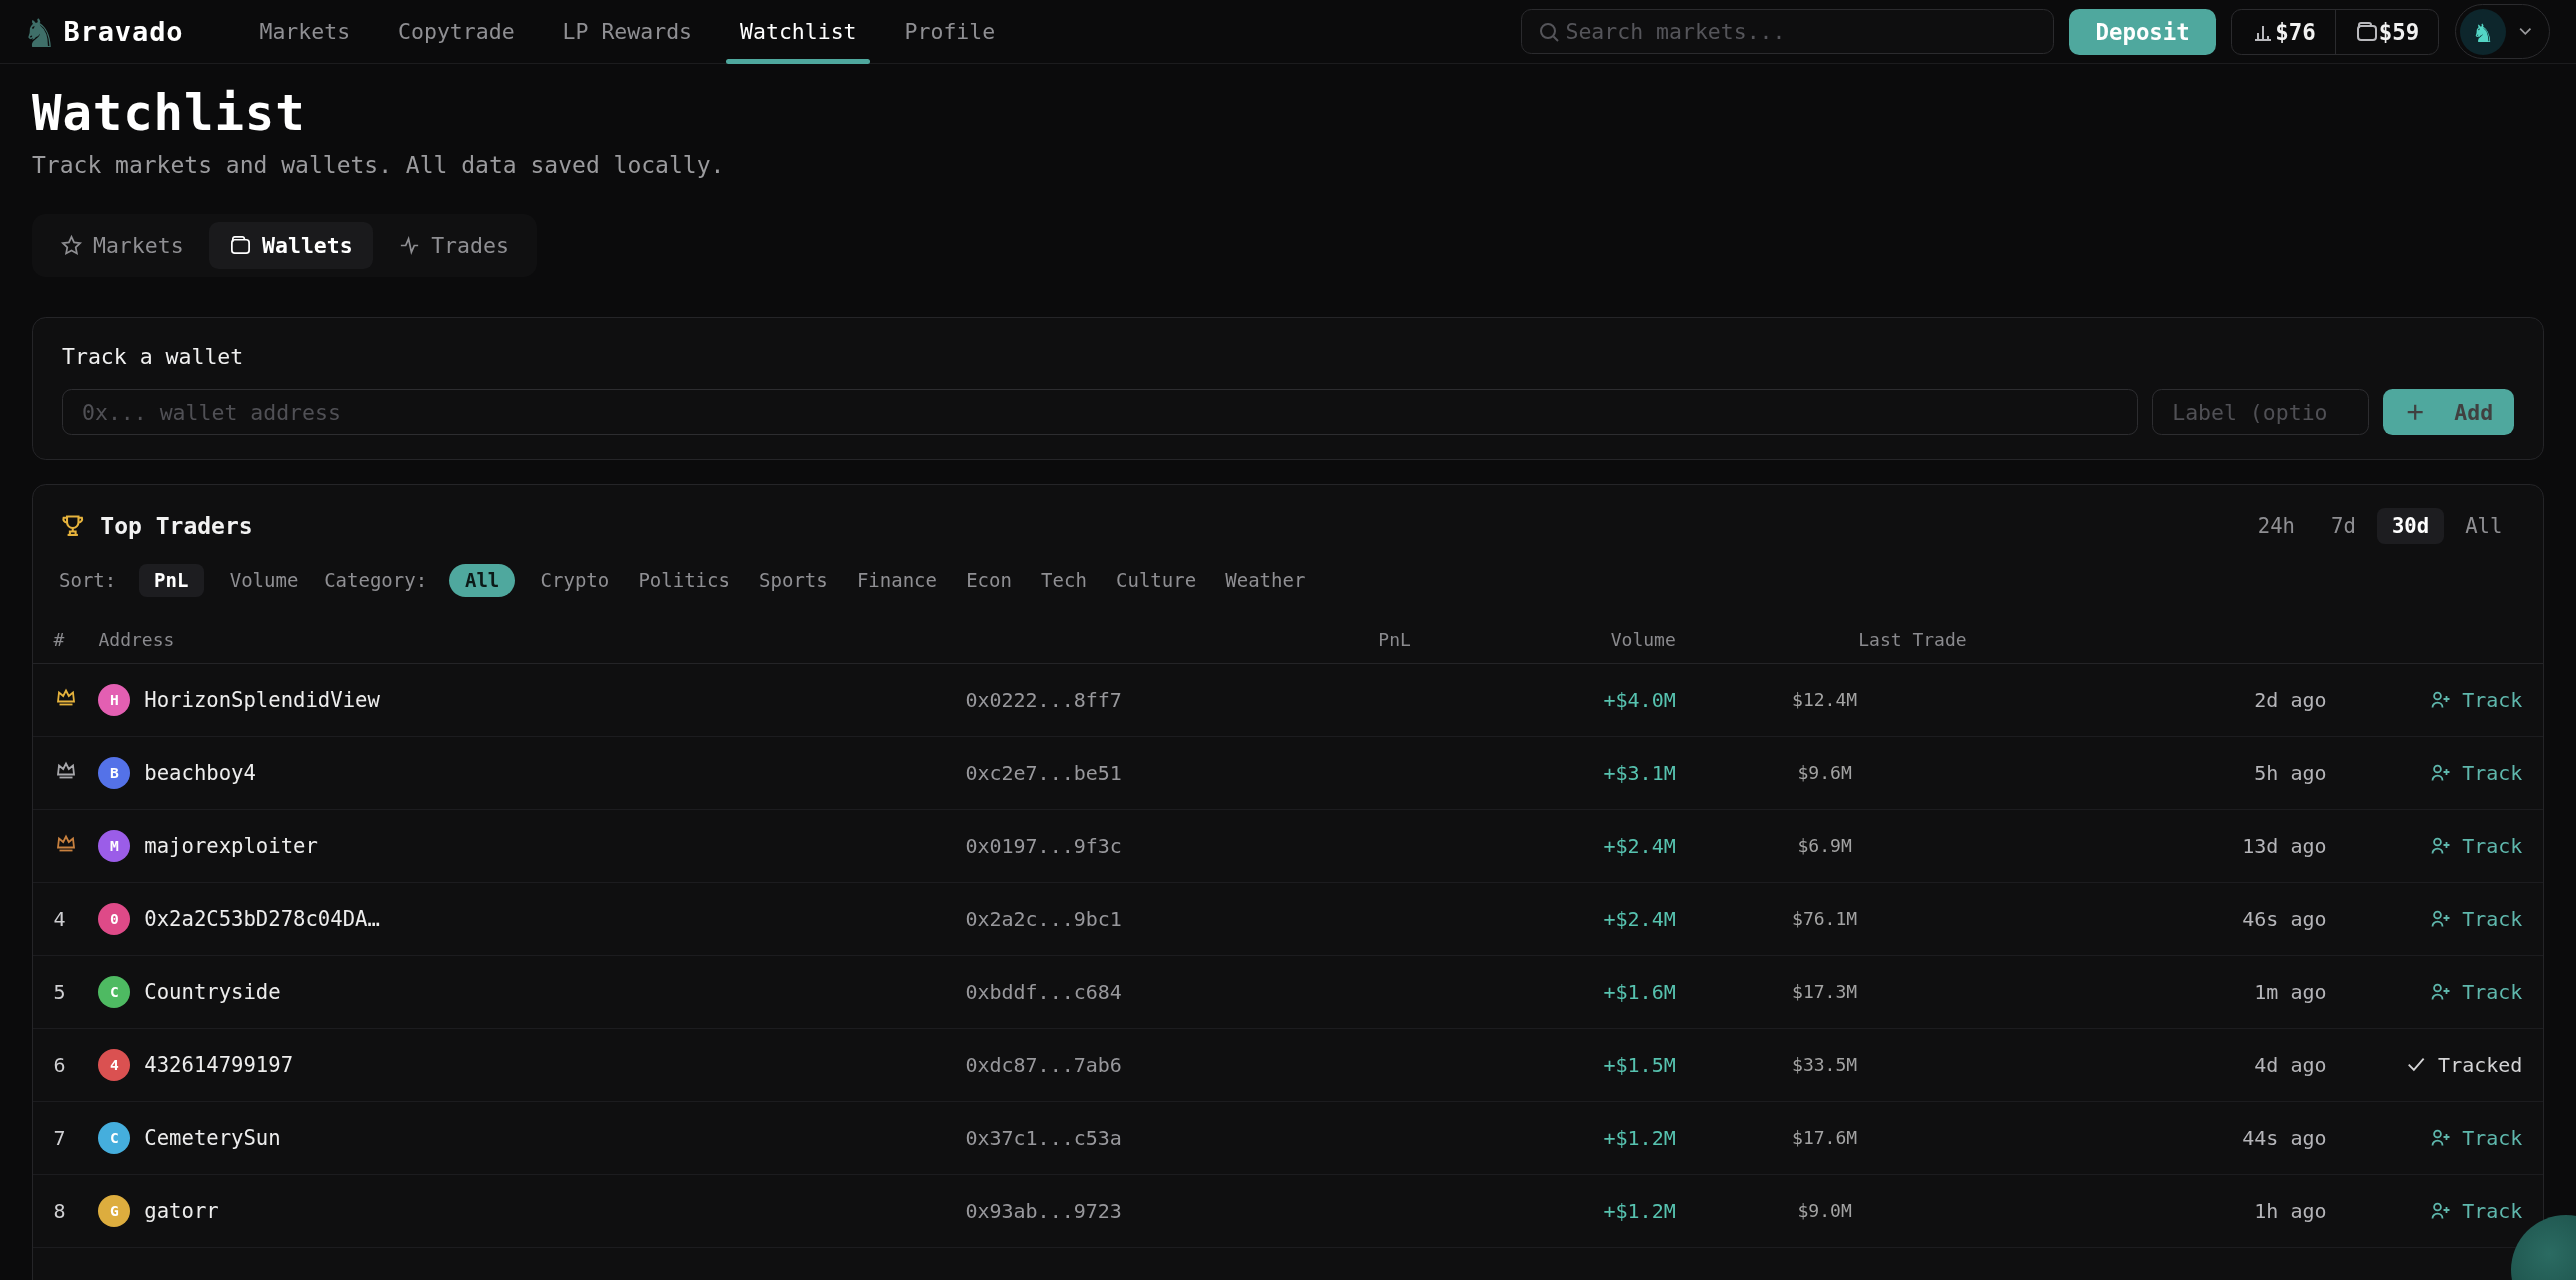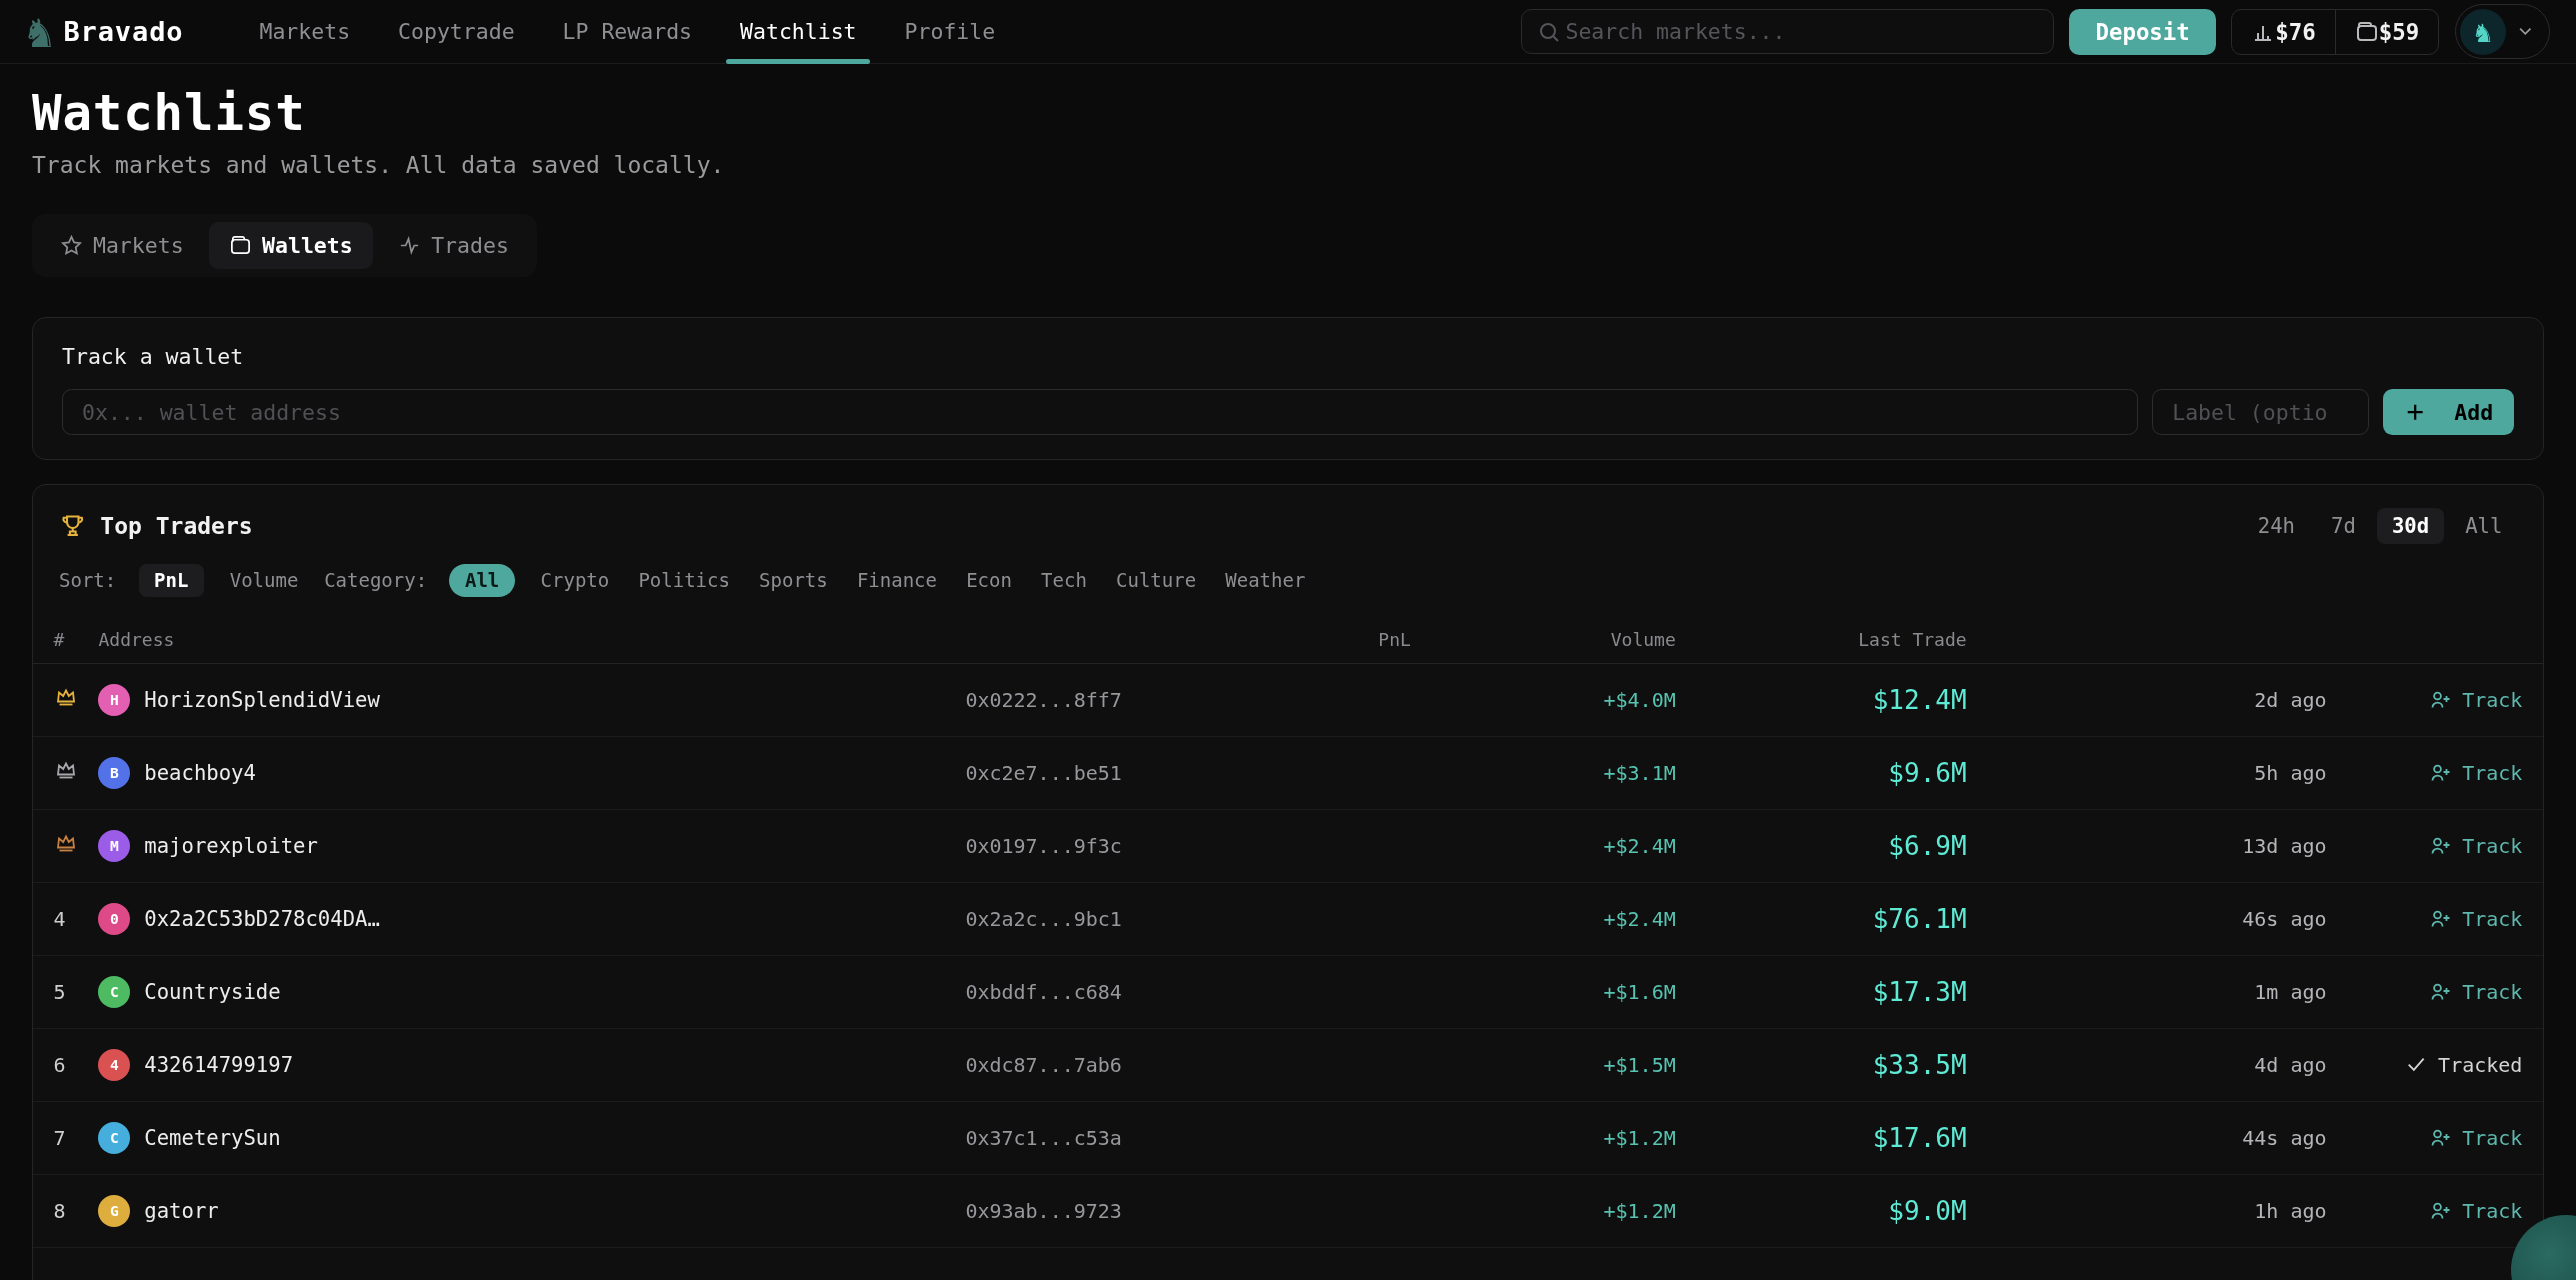--- a/index.html
+++ b/index.html
@@ -44,21 +44,21 @@
 
   
   .card { margin-top:40px; background:#0f0f10; border:0.9px solid #252528; border-radius:13.8px; }
   .card.track-card { padding:26px 29px 24px; }
   .track-title { font-size:21.5px; color:#f0f0f0; }
   .track-row { display:flex; gap:13.8px; margin-top:20.6px; }
   .inp { height:46px; border:0.9px solid #2d2d30; border-radius:9.5px; background:transparent; padding:0 19px; font:inherit; font-size:21.5px; color:#d6d6d6; outline:none; }
   .inp::placeholder { color:#505055; }
   .inp-address { flex:1; }
   .inp-label { width:217px; }
-  .btn-add { display:flex; align-items:center; justify-content:center; gap:28px; width:131px; height:46px; border:none; border-radius:9.5px; background:#4fa89e; color:#000000; font:inherit; font-size:21.5px; font-weight:700; cursor:pointer; }
+  .btn-add { display:flex; align-items:center; justify-content:center; gap:28px; width:131px; height:46px; border:none; border-radius:9.5px; background:#4fa89e; color:#404040; font:inherit; font-size:21.5px; font-weight:700; cursor:pointer; }
   .track-help { margin-top:13.8px; font-size:16.3px; color:#8f8f93; }
 
   
   .card.traders-card { margin-top:24px; padding-top:22.4px; min-height:852px; }
   .tt-head { display:flex; align-items:center; padding:0 26px; }
   .tt-title { display:flex; align-items:center; gap:13.8px; font-size:23px; font-weight:700; color:#f2f2f2; }
   .trophy { color:#e6b33d; }
   .time-ranges { margin-left:auto; display:flex; align-items:center; gap:6.9px; }
   .time-range { padding:6px 14.6px; font-size:20.6px; color:#8f8f93; border-radius:7.7px; cursor:pointer; }
   .time-range.active { background:#1d1d20; color:#ffffff; font-weight:700; }
@@ -73,21 +73,21 @@
   .thead { margin-top:19px; padding:13px 20.6px; font-size:18px; color:#8a8a8e; border-bottom:0.9px solid #242427; }
   .th-pnl,.th-vol,.th-last { text-align:right; }
   .trow { height:73px; padding:0 20.6px; border-bottom:0.9px solid #1c1c1f; }
   .cell-rank { font-size:20px; color:#cfcfd2; }
   .crown { display:inline-block; }
   .cell-trader { display:flex; align-items:center; gap:13.8px; min-width:0; }
   .avatar { width:32px; height:32px; border-radius:50%; display:flex; align-items:center; justify-content:center; font-size:14.6px; font-weight:700; color:#ffffff; flex:none; }
   .tname { font-size:20.6px; color:#ededed; white-space:nowrap; overflow:hidden; text-overflow:ellipsis; }
   .cell-addr { font-size:20px; color:#98989c; }
   .cell-pnl { font-size:20px; color:#57c3b0; text-align:right; }
-  .cell-vol { font-size:26px; color:#5eead4; text-align:right; }
+  .cell-vol { font-size:18px; color:#a3a3a3; text-align:center; }
   .cell-last { font-size:20px; color:#b5b5b9; text-align:right; }
   .cell-action { display:flex; justify-content:flex-end; }
   .track-btn { display:flex; align-items:center; gap:10.3px; font-size:20px; color:#5fb8ad; cursor:pointer; background:none; border:none; font-family:inherit; }
   .tracked-label { display:flex; align-items:center; gap:10.3px; font-size:20px; color:#d4d4d6; }
 
   
   .corner-fab { position:fixed; right:-45px; bottom:-45px; width:110px; height:110px; border-radius:50%;
     background:radial-gradient(circle at 35% 35%, #2b6b62, #123f3a); }
 </style>
 </head>

